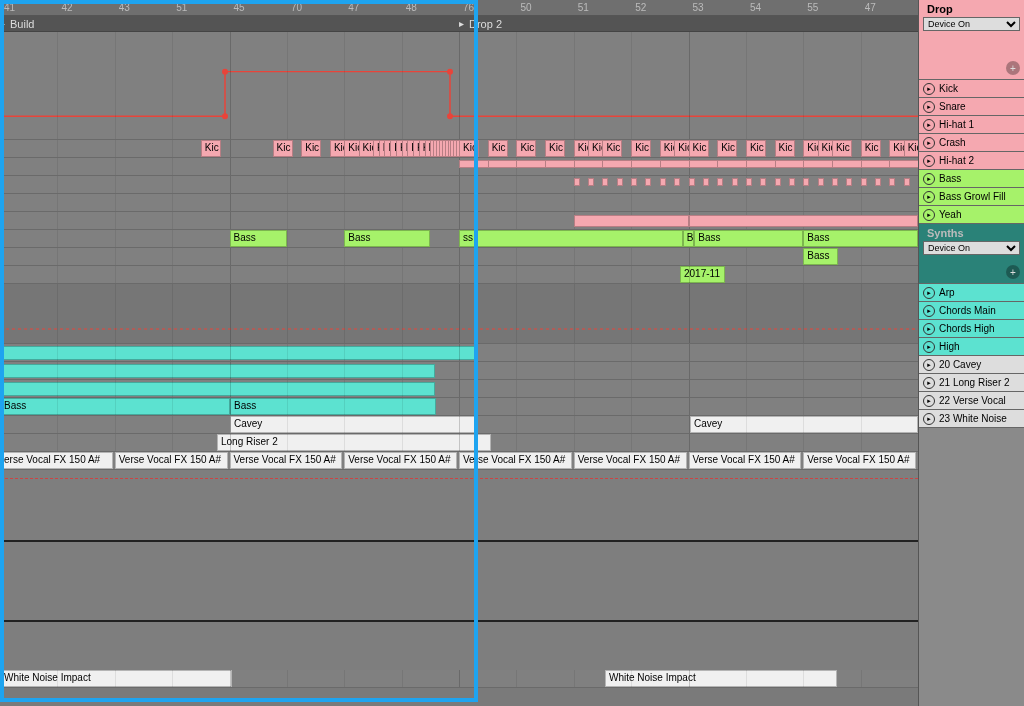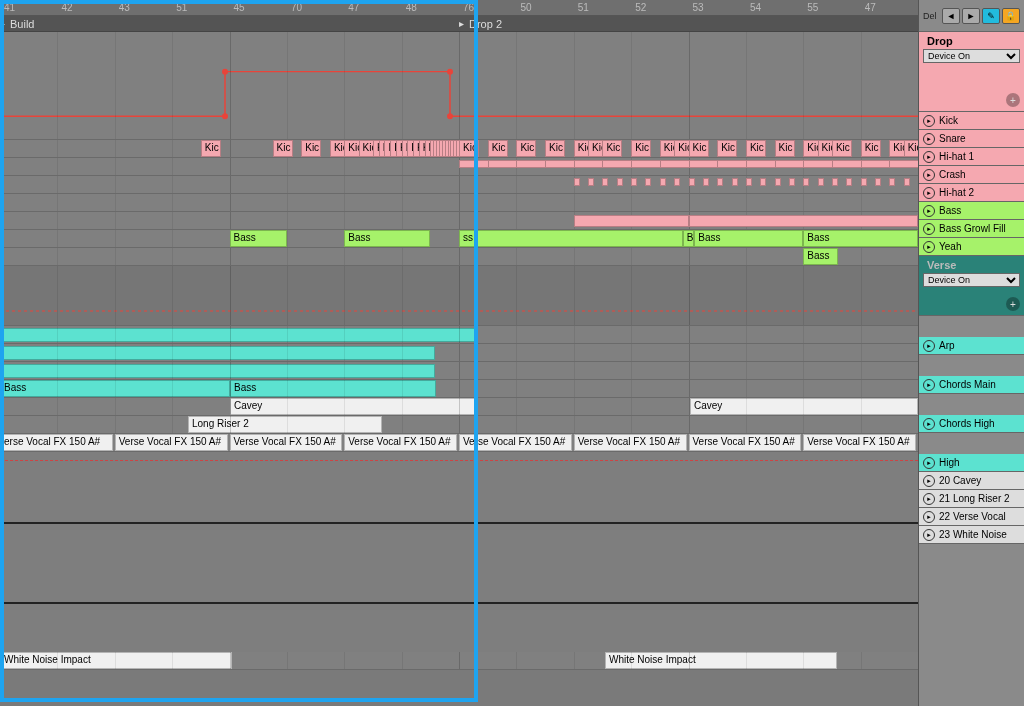--- a/index.html
+++ b/index.html
@@ -49,21 +49,21 @@
 .side-top .del { font-size:9px; color:#222; }
 .side-top .lock { background:#f5a623; }
 .side-top .eye { background:#2bd; }
 
 
 .track-head { height:18px; border-bottom:1px solid #666; display:flex; align-items:center; padding:0 4px; gap:4px; font-size:10px; position:relative; }
 .track-head .play { width:12px; height:12px; border-radius:50%; border:1px solid #333; display:flex; align-items:center; justify-content:center; font-size:7px; flex-shrink:0; }
 .track-head .play::before { content:"▸"; }
 .track-head.pink { background:#f5a8b0; }
 .track-head.green { background:#a6f26a; }
-.track-head.teal { background:#5ce2d0;margin-top:21px; }
+.track-head.teal { background:#5ce2d0; }
 .track-head.white { background:#ddd; }
 .device-select { width:100%; height:14px; font-size:9px; background:#ddd; border:1px solid #666; }
 .track-head select { height:14px; font-size:9px; background:#ddd; border:1px solid #666; max-width:90px; }
 
 
 .group-box { background:#f5a8b0; border-bottom:1px solid #666; padding:3px 4px 6px; position:relative; }
 .group-box.teal { background:#2a8278; color:#bbb; }
 .group-box .title { font-size:11px; font-weight:bold; margin-bottom:2px; }
 .group-box .add { position:absolute; right:4px; bottom:4px; width:14px; height:14px; border-radius:50%; background:rgba(0,0,0,0.3); color:#ddd; font-size:10px; display:flex; align-items:center; justify-content:center; }
 
@@ -352,20 +352,39 @@
           <div class="gridline" style="left: 516.375px;"></div>
           <div class="gridline" style="left: 573.75px;"></div>
           <div class="gridline" style="left: 631.125px;"></div>
           <div class="gridline major" style="left: 688.5px;"></div>
           <div class="gridline" style="left: 745.875px;"></div>
           <div class="gridline" style="left: 803.25px;"></div>
           <div class="gridline" style="left: 860.625px;"></div>
           <div class="clip green" style="left: 803.25px; width: 34.425px;">Bass</div>
         </div>
 
+      <div class="lane" style="height:18px">
+        <div class="clip green" style="left:680px;width:45px"><span>2017-11</span></div>
+      <div class="gridline major" style="left: 0px;"></div>
+          <div class="gridline" style="left: 57.375px;"></div>
+          <div class="gridline" style="left: 114.75px;"></div>
+          <div class="gridline" style="left: 172.125px;"></div>
+          <div class="gridline major" style="left: 229.5px;"></div>
+          <div class="gridline" style="left: 286.875px;"></div>
+          <div class="gridline" style="left: 344.25px;"></div>
+          <div class="gridline" style="left: 401.625px;"></div>
+          <div class="gridline major" style="left: 459px;"></div>
+          <div class="gridline" style="left: 516.375px;"></div>
+          <div class="gridline" style="left: 573.75px;"></div>
+          <div class="gridline" style="left: 631.125px;"></div>
+          <div class="gridline major" style="left: 688.5px;"></div>
+          <div class="gridline" style="left: 745.875px;"></div>
+          <div class="gridline" style="left: 803.25px;"></div>
+          <div class="gridline" style="left: 860.625px;"></div>
+        </div>
 
       <div class="lane dim" style="height:60px">
         <svg class="envelope" style="left:0;top:0;width:100%;height:60px" viewBox="0 0 918 60" preserveAspectRatio="none">
           <line x1="0" y1="45" x2="918" y2="45" stroke="#e8443a" stroke-width="1" stroke-dasharray="3,3"></line>
         </svg>
       <div class="gridline major" style="left: 0px;"></div>
           <div class="gridline" style="left: 57.375px;"></div>
           <div class="gridline" style="left: 114.75px;"></div>
           <div class="gridline" style="left: 172.125px;"></div>
           <div class="gridline major" style="left: 229.5px;"></div>
@@ -478,21 +497,21 @@
           <div class="gridline" style="left: 516.375px;"></div>
           <div class="gridline" style="left: 573.75px;"></div>
           <div class="gridline" style="left: 631.125px;"></div>
           <div class="gridline major" style="left: 688.5px;"></div>
           <div class="gridline" style="left: 745.875px;"></div>
           <div class="gridline" style="left: 803.25px;"></div>
           <div class="gridline" style="left: 860.625px;"></div>
         </div>
 
       <div class="lane" style="height:18px">
-        <div class="clip white" style="left:188px;width:194px"><span>Long Riser 2</span></div>
+        <div class="clip white" style="left:217px;width:274px"><span>Long Riser 2</span></div>
       <div class="gridline major" style="left: 0px;"></div>
           <div class="gridline" style="left: 57.375px;"></div>
           <div class="gridline" style="left: 114.75px;"></div>
           <div class="gridline" style="left: 172.125px;"></div>
           <div class="gridline major" style="left: 229.5px;"></div>
           <div class="gridline" style="left: 286.875px;"></div>
           <div class="gridline" style="left: 344.25px;"></div>
           <div class="gridline" style="left: 401.625px;"></div>
           <div class="gridline major" style="left: 459px;"></div>
           <div class="gridline" style="left: 516.375px;"></div>
@@ -571,29 +590,20 @@
           <div class="gridline" style="left: 745.875px;"></div>
           <div class="gridline" style="left: 803.25px;"></div>
           <div class="gridline" style="left: 860.625px;"></div>
         </div>
     </div>
 
     <div class="selection" style="left:0;top:0;width:478px;height:702px"></div>
   </div>
 
   <div class="sidebar">
-    <div class="side-top">
-      <span class="del">Del</span>
-      <div style="display:flex;gap:2px">
-        <div class="btn">◄</div>
-        <div class="btn">►</div>
-        <div class="btn eye">✎</div>
-        <div class="btn lock">🔒</div>
-      </div>
-    </div>
 
     <div class="group-box" style="height:80px">
       <div style="display:flex;align-items:center;gap:4px">
           <div class="play"></div>
           <span class="title">Drop</span>
         </div>
       <select class="device-select"><option>Device On</option></select>
       <div class="add">+</div>
     </div>
     <div class="track-head pink">
@@ -625,21 +635,21 @@
         <span>Bass Growl Fill</span>
       </div>
     <div class="track-head green">
         <div class="play"></div>
         <span>Yeah</span>
       </div>
 
     <div class="group-box teal" style="height:60px">
       <div style="display:flex;align-items:center;gap:4px">
           <div class="play"></div>
-          <span class="title">Verse</span>
+          <span class="title">Synths</span>
         </div>
       <select class="device-select"><option>Device On</option></select>
       <div class="add">+</div>
     </div>
     <div class="track-head teal">
         <div class="play"></div>
         <span>Arp</span>
       </div>
     <div class="track-head teal">
         <div class="play"></div>

